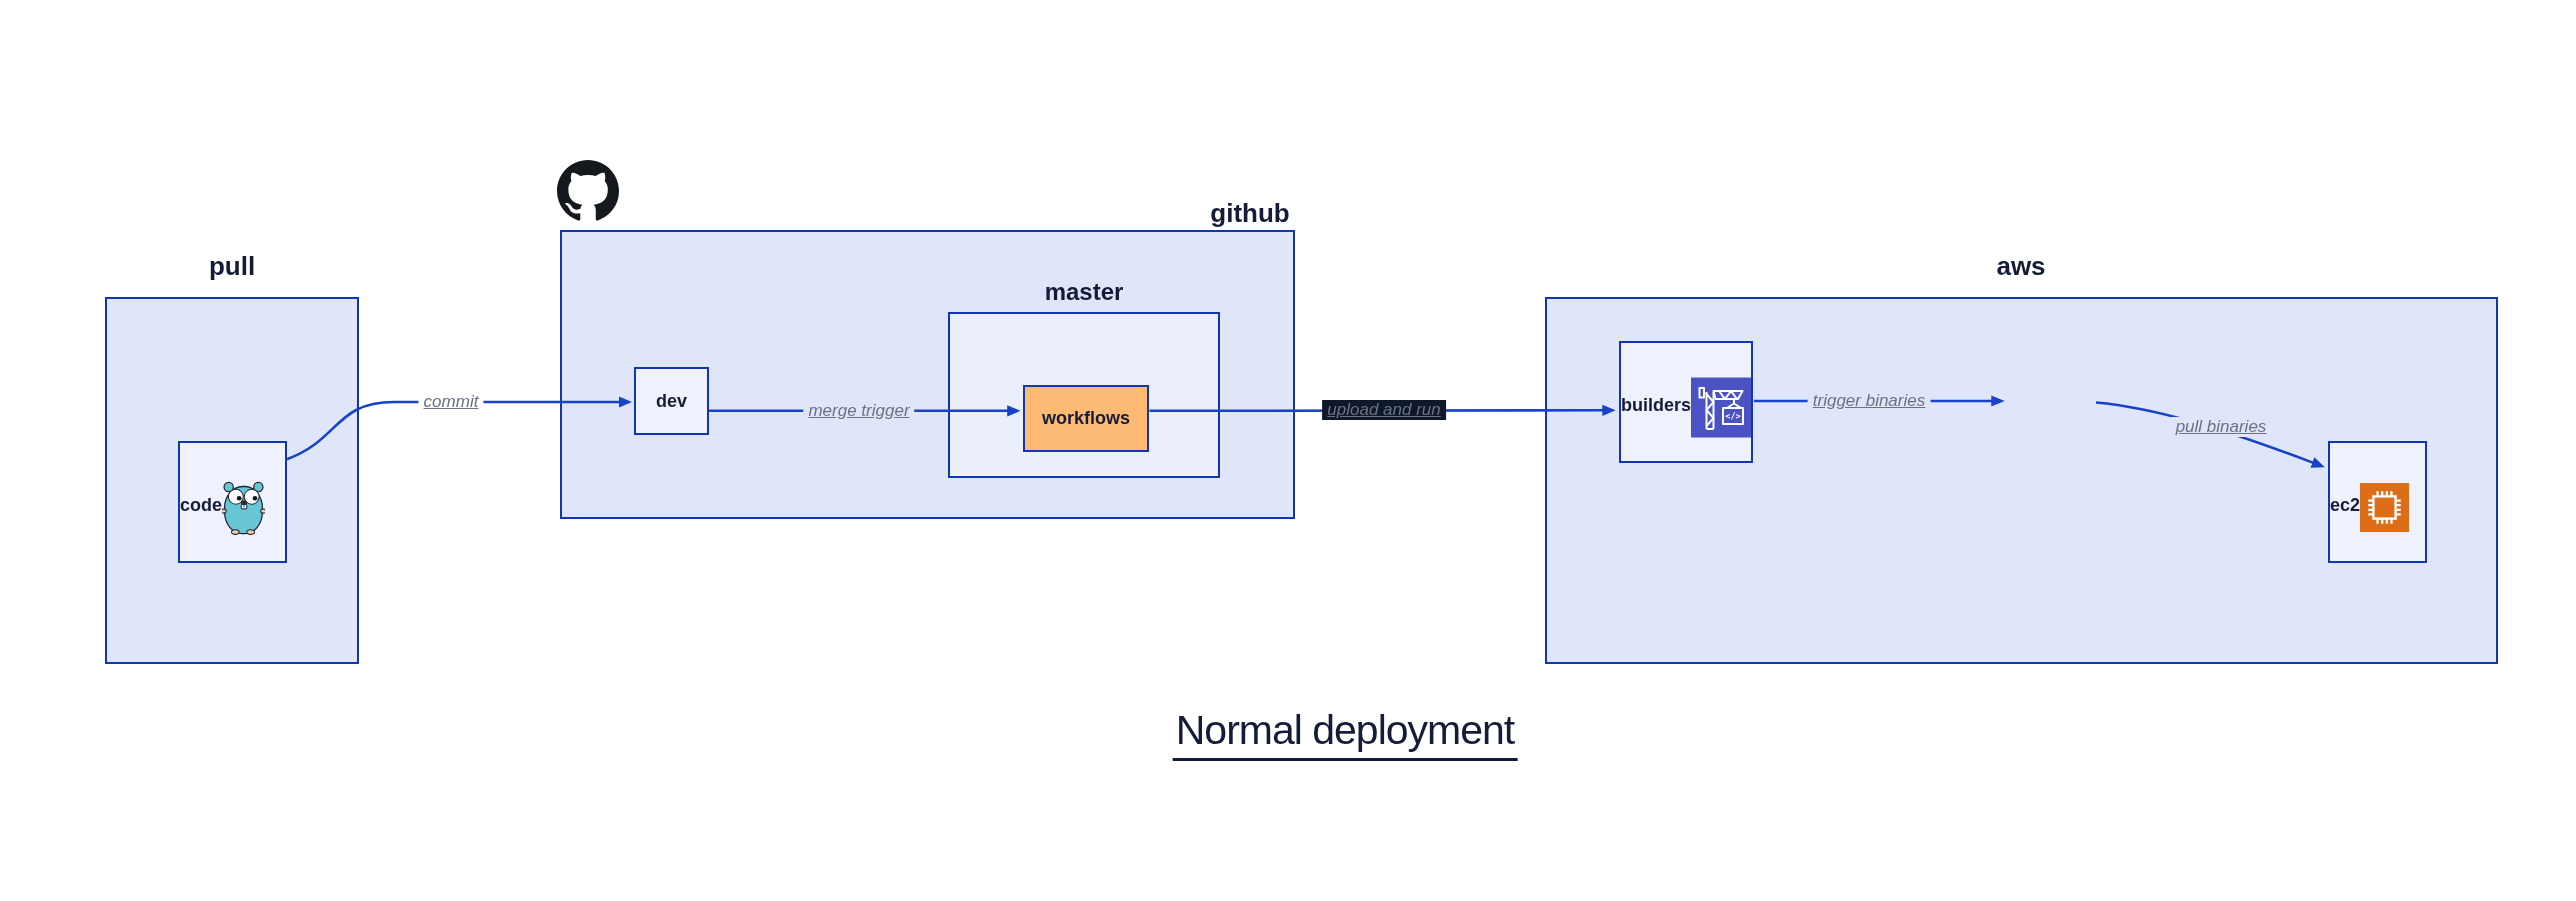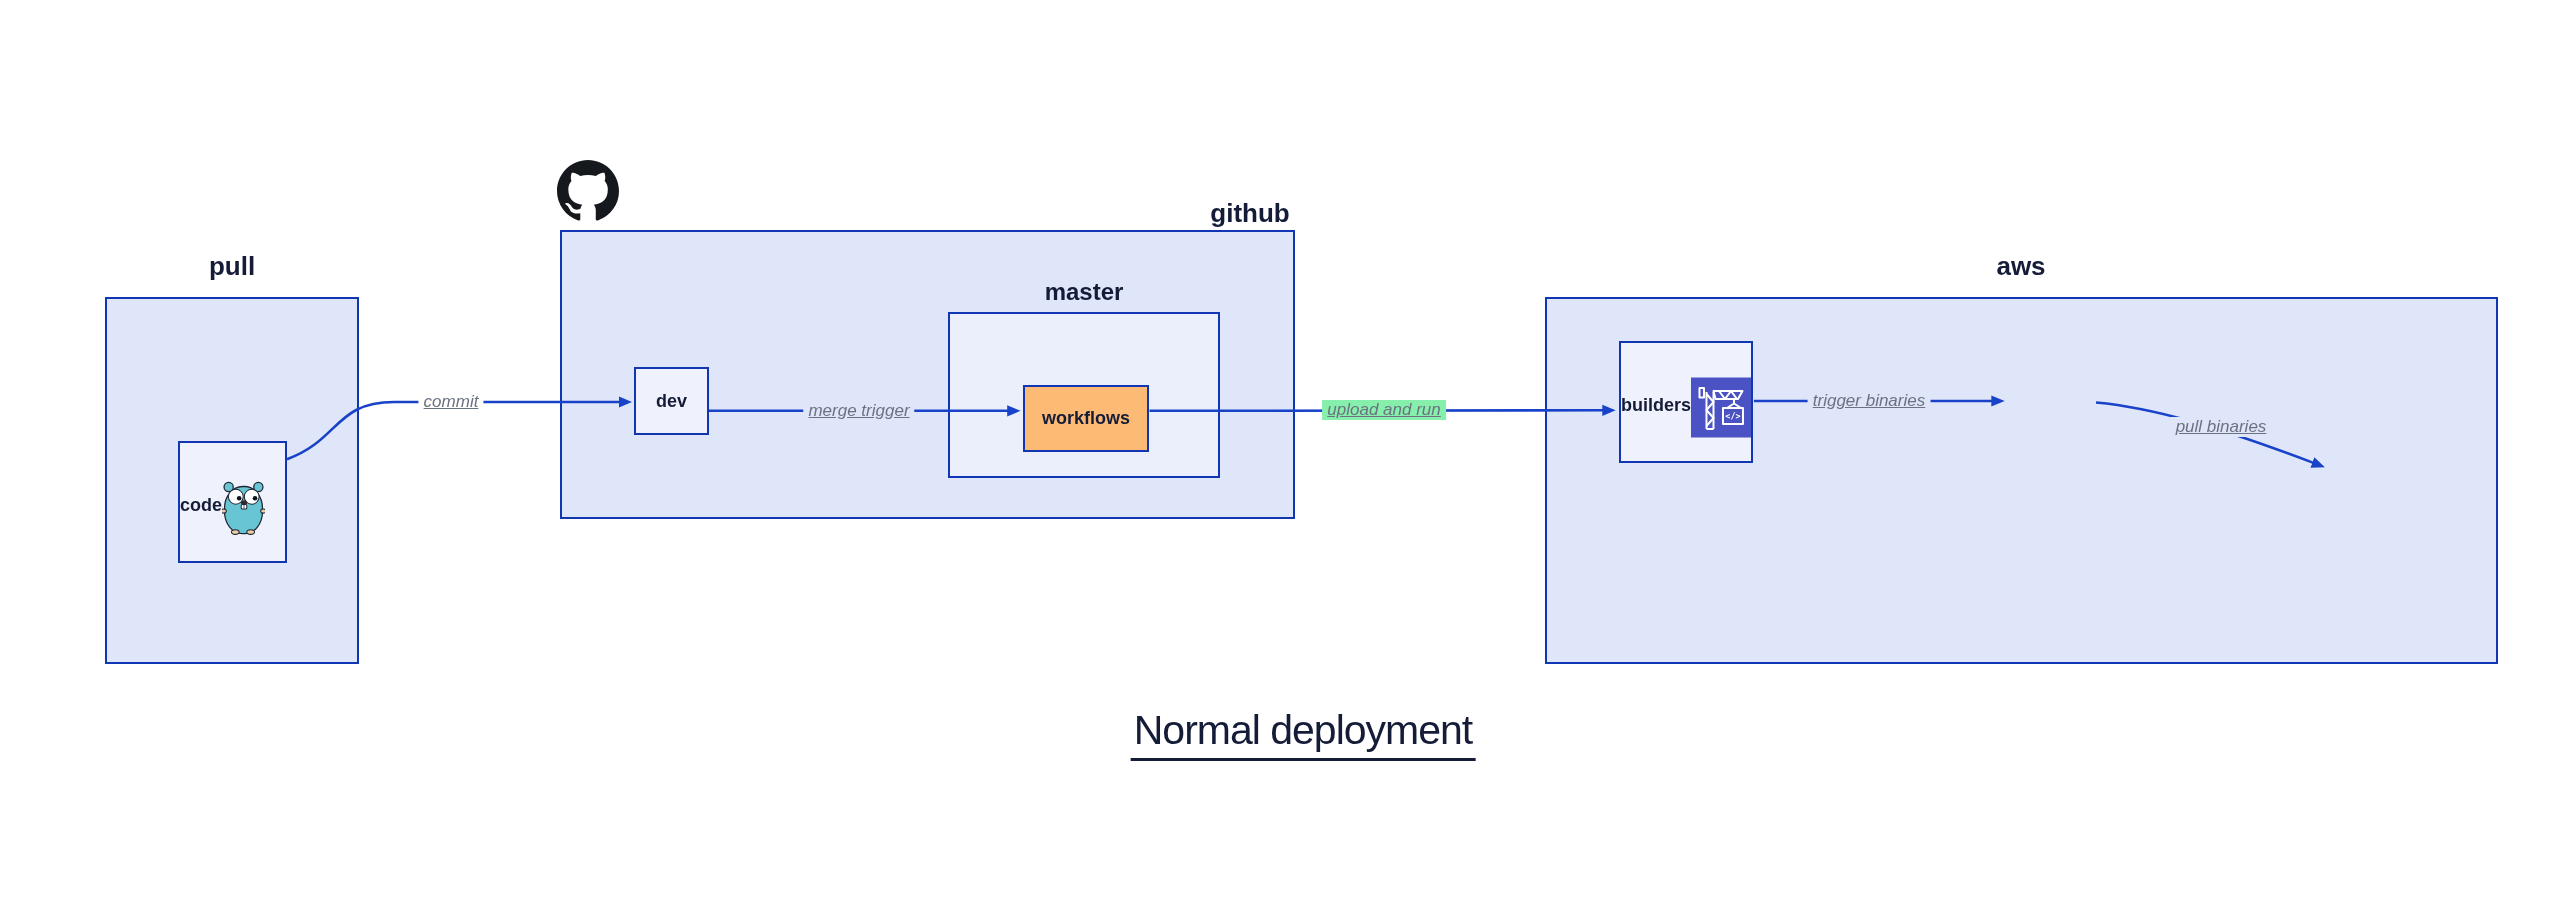--- a/index.html
+++ b/index.html
@@ -29,21 +29,21 @@
   svg.arrows{position:absolute;left:0;top:0;z-index:5;pointer-events:none;}
   .elabel{
     position:absolute;transform:translate(-50%,-50%);
     font-style:italic;color:#6b7280;font-size:17px;white-space:nowrap;
     padding:0 5.2px;z-index:6;text-decoration:underline;
   }
   .octocat{position:absolute;z-index:3;}
   .title{
     position:absolute;transform:translateX(-50%);
     color:#141c38;font-size:41px;letter-spacing:-1px;
-    border-bottom:3.6px solid #141c38;padding:0 3.1px 4.1px;white-space:nowrap;z-index:3;
+    border-bottom:3.6px solid #141c38;padding:0 3.1px 4.1px;white-space:nowrap;z-index:3;margin-left:42px;
   }
 </style>
 </head>
 <body>
 
 <div class="canvas">
 
   <div class="gbox" style="left:105px;top:297px;width:254px;height:367px"></div>
   <div class="gbox" style="left:560px;top:230px;width:735px;height:289px"></div>
   <div class="gbox master" style="left:948px;top:312px;width:272px;height:166px"></div>
@@ -99,38 +99,51 @@
         <path d="M45 27 H103 L94 43 H49 Z"></path>
         <path d="M56 27 L68 43 L80 27 L92 43"></path>
         <path d="M86 43 V52 M86 52 L72 61 M86 52 L100 61"></path>
         <rect x="64" y="61" width="40" height="32"></rect>
       </g>
       <text x="84" y="84" fill="#ffffff" font-size="17" font-weight="bold" text-anchor="middle" font-family="DejaVu Sans Mono, monospace">&lt;/&gt;</text>
     </svg>
   </div>
 
 
+  <div class="node top" style="left:2328px;top:441px;width:99px;height:122px">
+    <div class="nlabel">ec2</div>
+    <svg class="icon" width="49" height="49" viewBox="0 0 95 95">
+      <rect width="95" height="95" fill="#dd6e17"></rect>
+      <g stroke="#ffffff" stroke-width="4.5" fill="none">
+        <rect x="26" y="26" width="43" height="43"></rect>
+        <path d="M34 26 V16 M43 26 V16 M52 26 V16 M61 26 V16"></path>
+        <path d="M34 69 V79 M43 69 V79 M52 69 V79 M61 69 V79"></path>
+        <path d="M26 34 H16 M26 43 H16 M26 52 H16 M26 61 H16"></path>
+        <path d="M69 34 H79 M69 43 H79 M69 52 H79 M69 61 H79"></path>
+      </g>
+    </svg>
+  </div>
 
   <svg class="arrows" width="2604" height="902" viewBox="0 0 5054 1750">
     <defs>
       <marker id="ah" viewBox="0 0 12 10" refX="1" refY="5" markerWidth="26" markerHeight="24" markerUnits="userSpaceOnUse" orient="auto">
         <path d="M0 0 L12 5 L0 10 Z" fill="#1843c8"></path>
       </marker>
     </defs>
     <g stroke="#1843c8" stroke-width="5" fill="none">
       <path d="M557 891 C660 853 650 780 765 780 L1203 780" marker-end="url(#ah)"></path>
       <path d="M1376 797 L1957 797" marker-end="url(#ah)"></path>
       <path d="M2231 797 L3112 796" marker-end="url(#ah)"></path>
       <path d="M3404 778 L3867 778" marker-end="url(#ah)"></path>
       <path d="M4068 781 C4180 791 4310 830 4490 898" marker-end="url(#ah)"></path>
     </g>
   </svg>
 
   <div class="elabel" style="left:451px;top:402px;background:#ffffff">commit</div>
   <div class="elabel" style="left:859px;top:411px;background:#dfe6fa">merge trigger</div>
-  <div class="elabel" style="left:1384px;top:410px;background:#86efac">upload and run</div>
+  <div class="elabel" style="left:1384px;top:410px;background:#0f172a">upload and run</div>
   <div class="elabel" style="left:1869px;top:401px;background:#dfe6fa">trigger binaries</div>
   <div class="elabel" style="left:2221px;top:427px;background:#dfe6fa">pull binaries</div>
 
   <div class="title" style="left:1303px;top:707px">Normal deployment</div>
 
 </div>
 
 
 </body></html>

